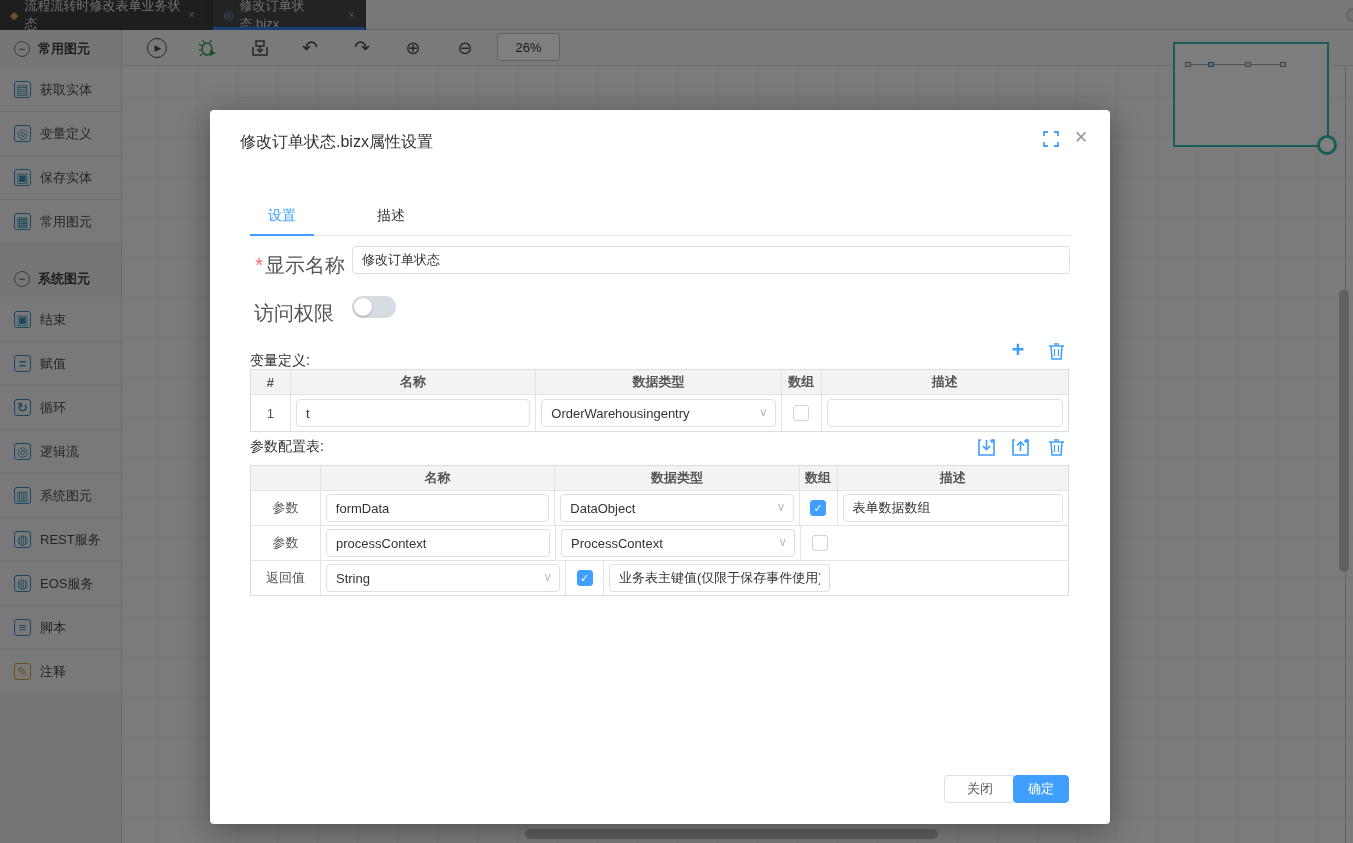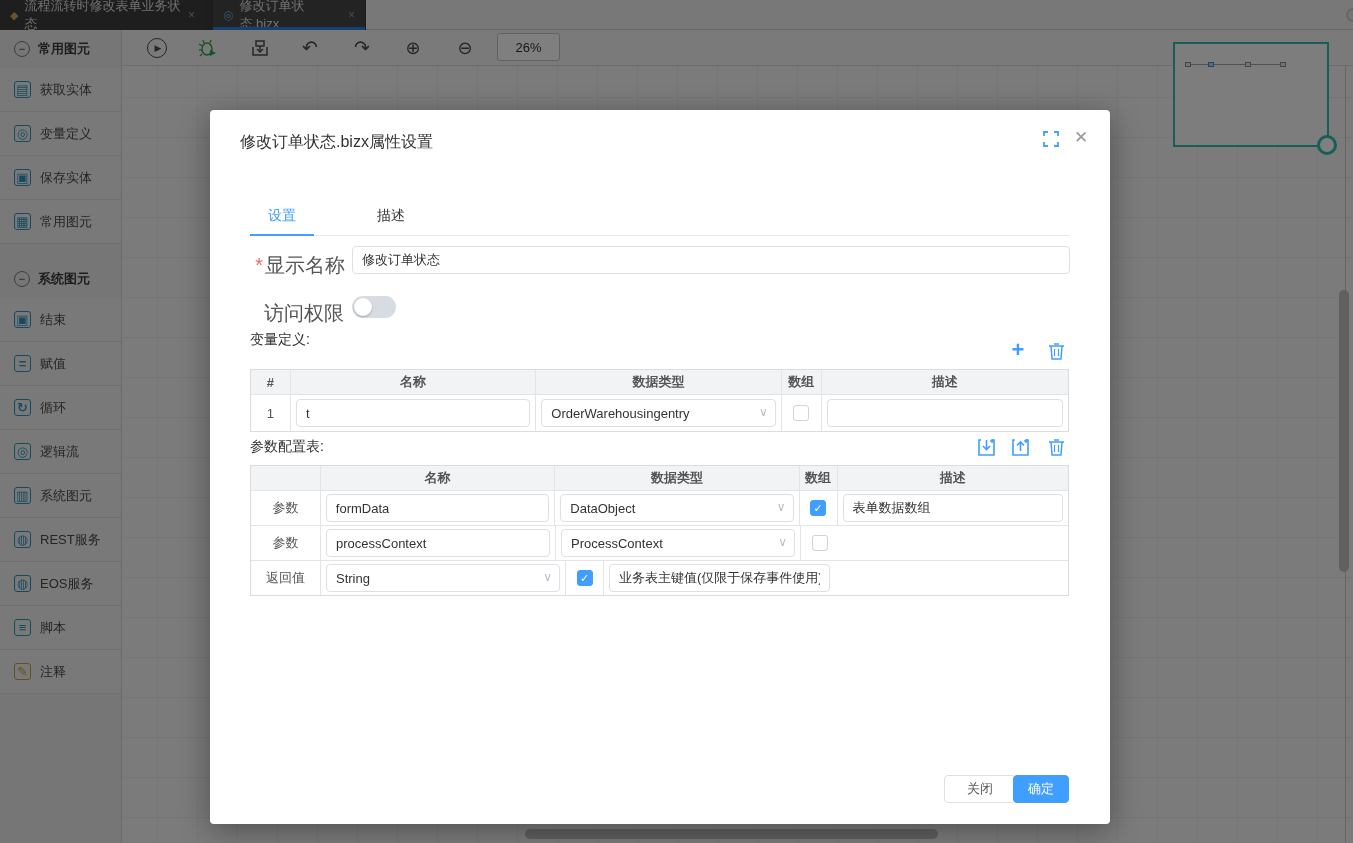--- a/index.html
+++ b/index.html
@@ -246,26 +246,26 @@
     <div class="m-tabs">
       <div class="m-tab active">设置</div>
       <div class="m-tab">描述</div>
     </div>
 
     <div class="f-label" style="left:35px; top:142px;">
       <span class="f-star">*</span><span>显示名称</span>
     </div>
     <input class="txt-input name-input" value="修改订单状态" style="">
 
-    <div class="f-label" style="left:34px; top:190px;">访问权限</div>
+    <div class="f-label" style="left:24px; top:190px;">访问权限</div>
     <div class="switch">
         <div class="knob"></div>
       </div>
 
-    <div class="sec-label" style="left:40px; top:221px;">变量定义:</div>
+    <div class="sec-label" style="left:40px; top:242px;">变量定义:</div>
     <div class="ico-btn plus-g" style="left:798px; top:230px;">+</div>
     <div class="ico-btn" style="left:836px; top:231px;">
       <svg width="17" height="18" viewBox="0 0 17 18">
         <line x1="1" y1="4" x2="16" y2="4" stroke="#409eff" stroke-width="1.5"></line>
         <line x1="6" y1="2" x2="11" y2="2" stroke="#409eff" stroke-width="1.5"></line>
         <path d="M3 4 l1 13 h9 l1-13" fill="none" stroke="#409eff" stroke-width="1.5"></path>
         <line x1="6.5" y1="7" x2="6.5" y2="14" stroke="#409eff" stroke-width="1.2"></line>
         <line x1="10.5" y1="7" x2="10.5" y2="14" stroke="#409eff" stroke-width="1.2"></line>
       </svg>
     </div>

